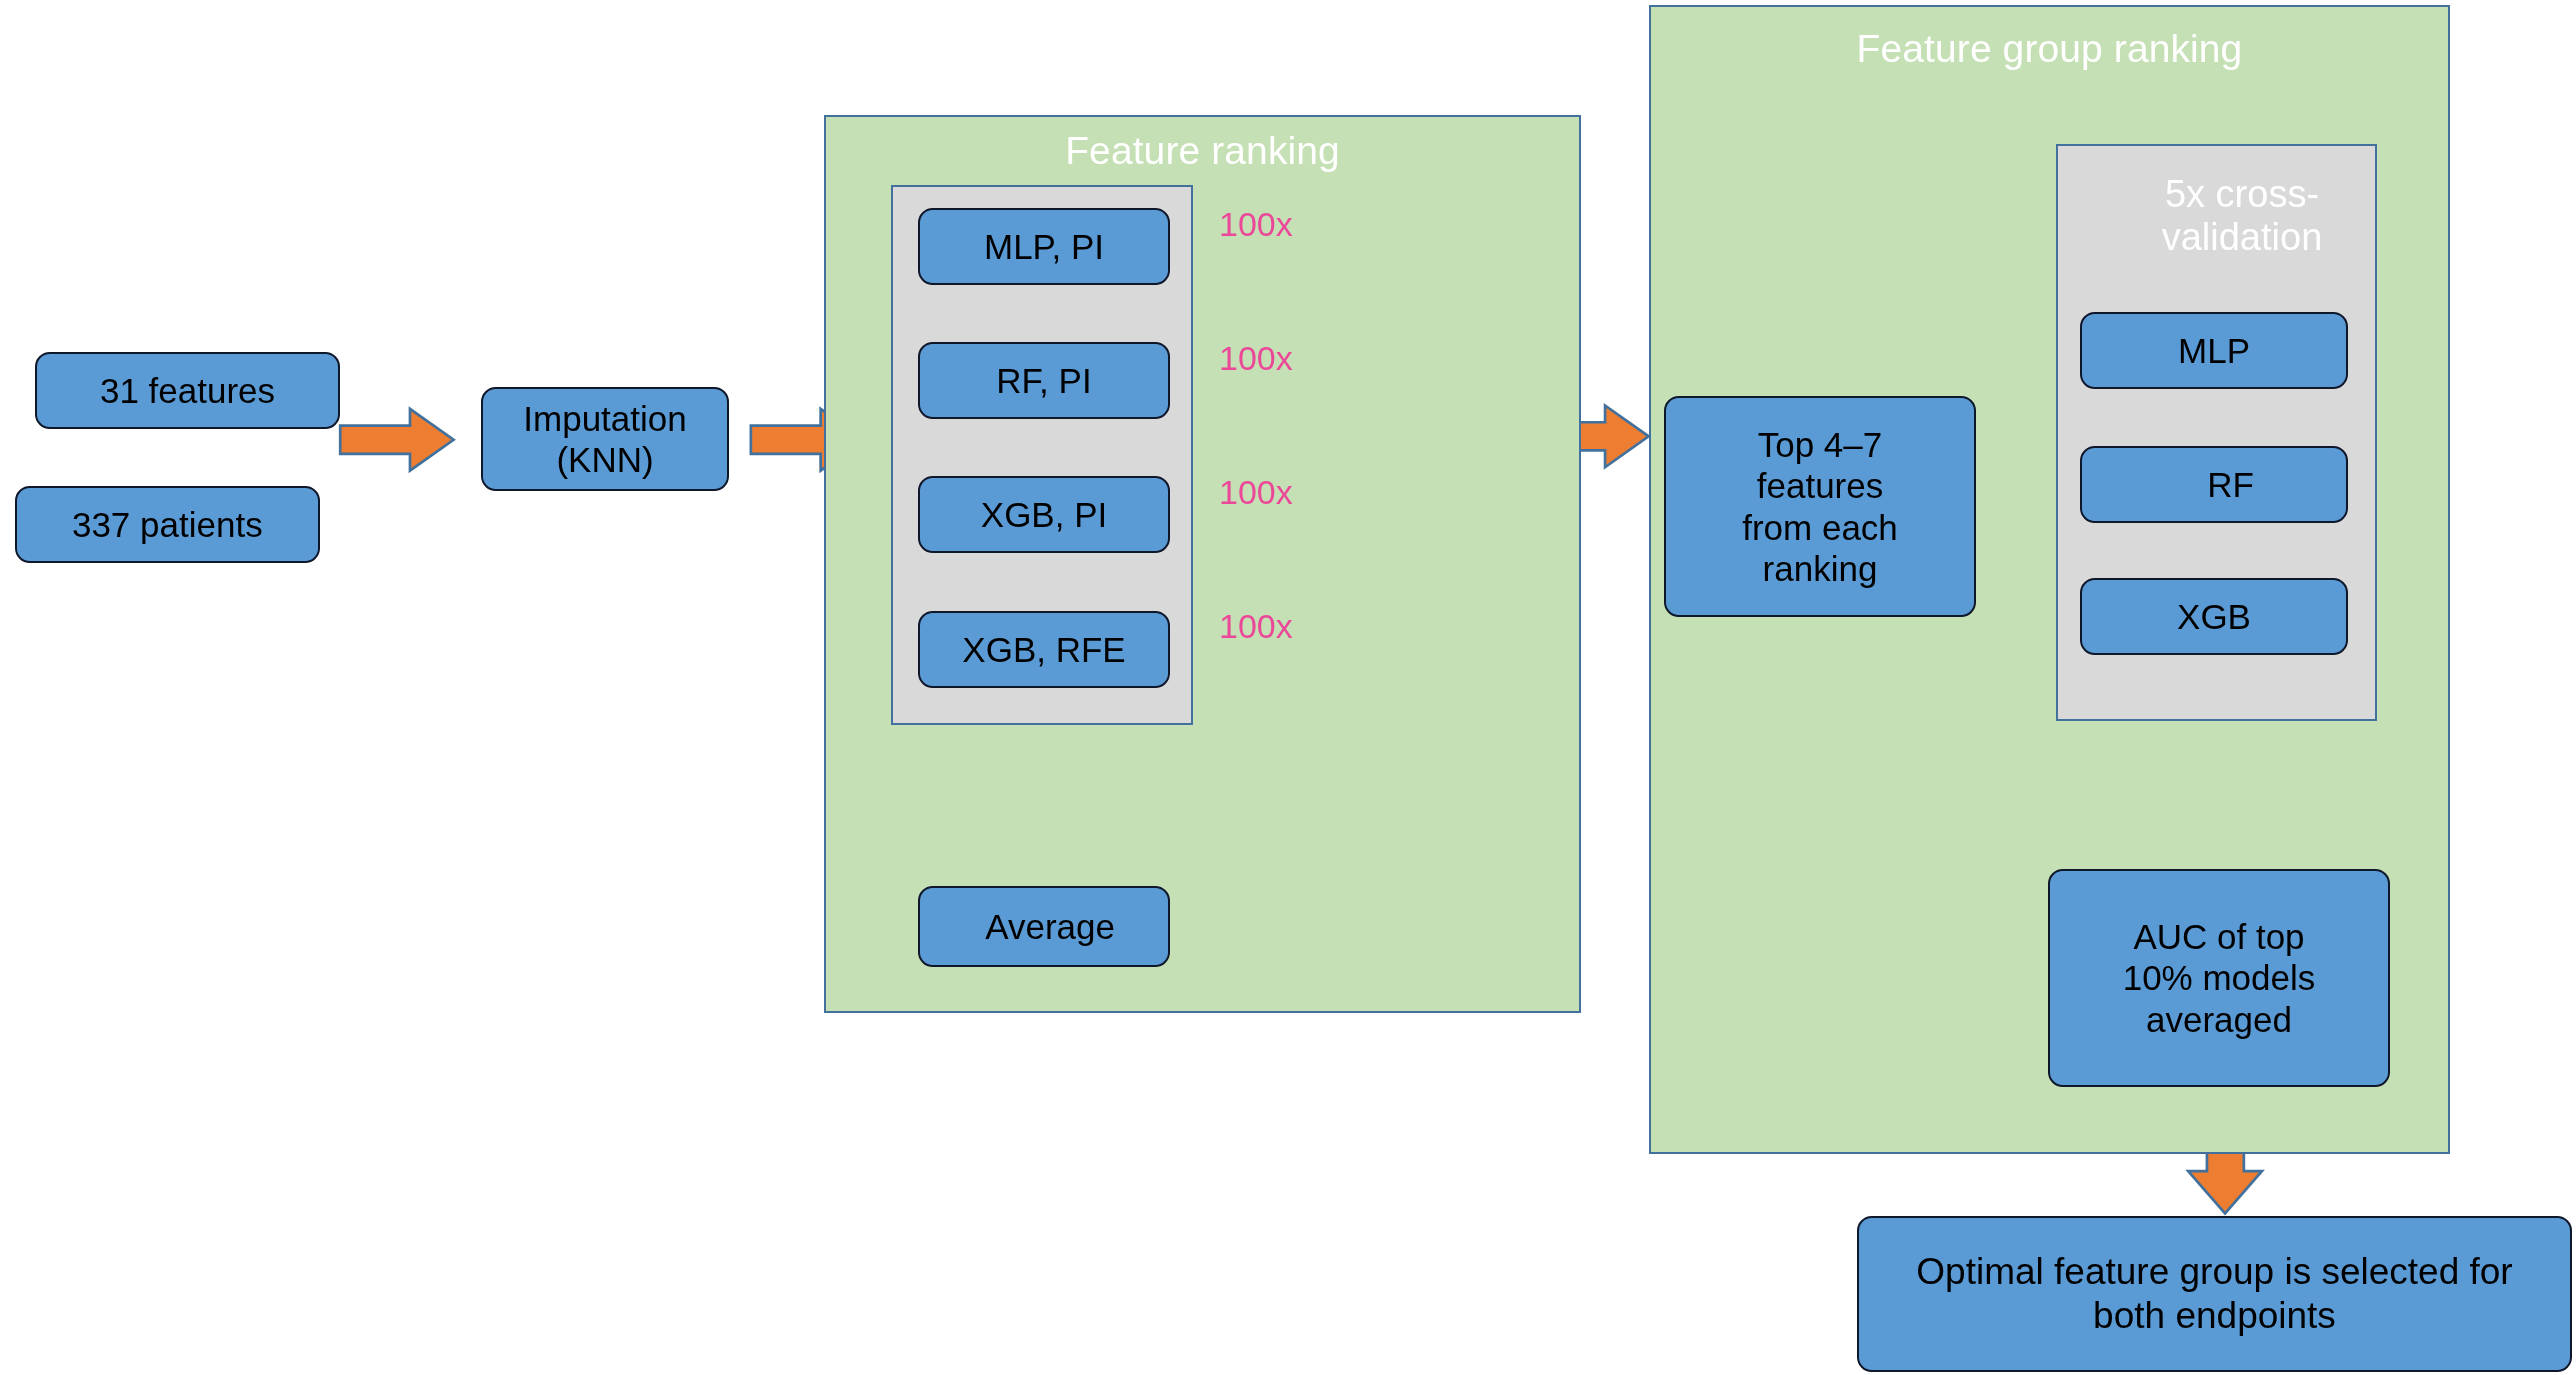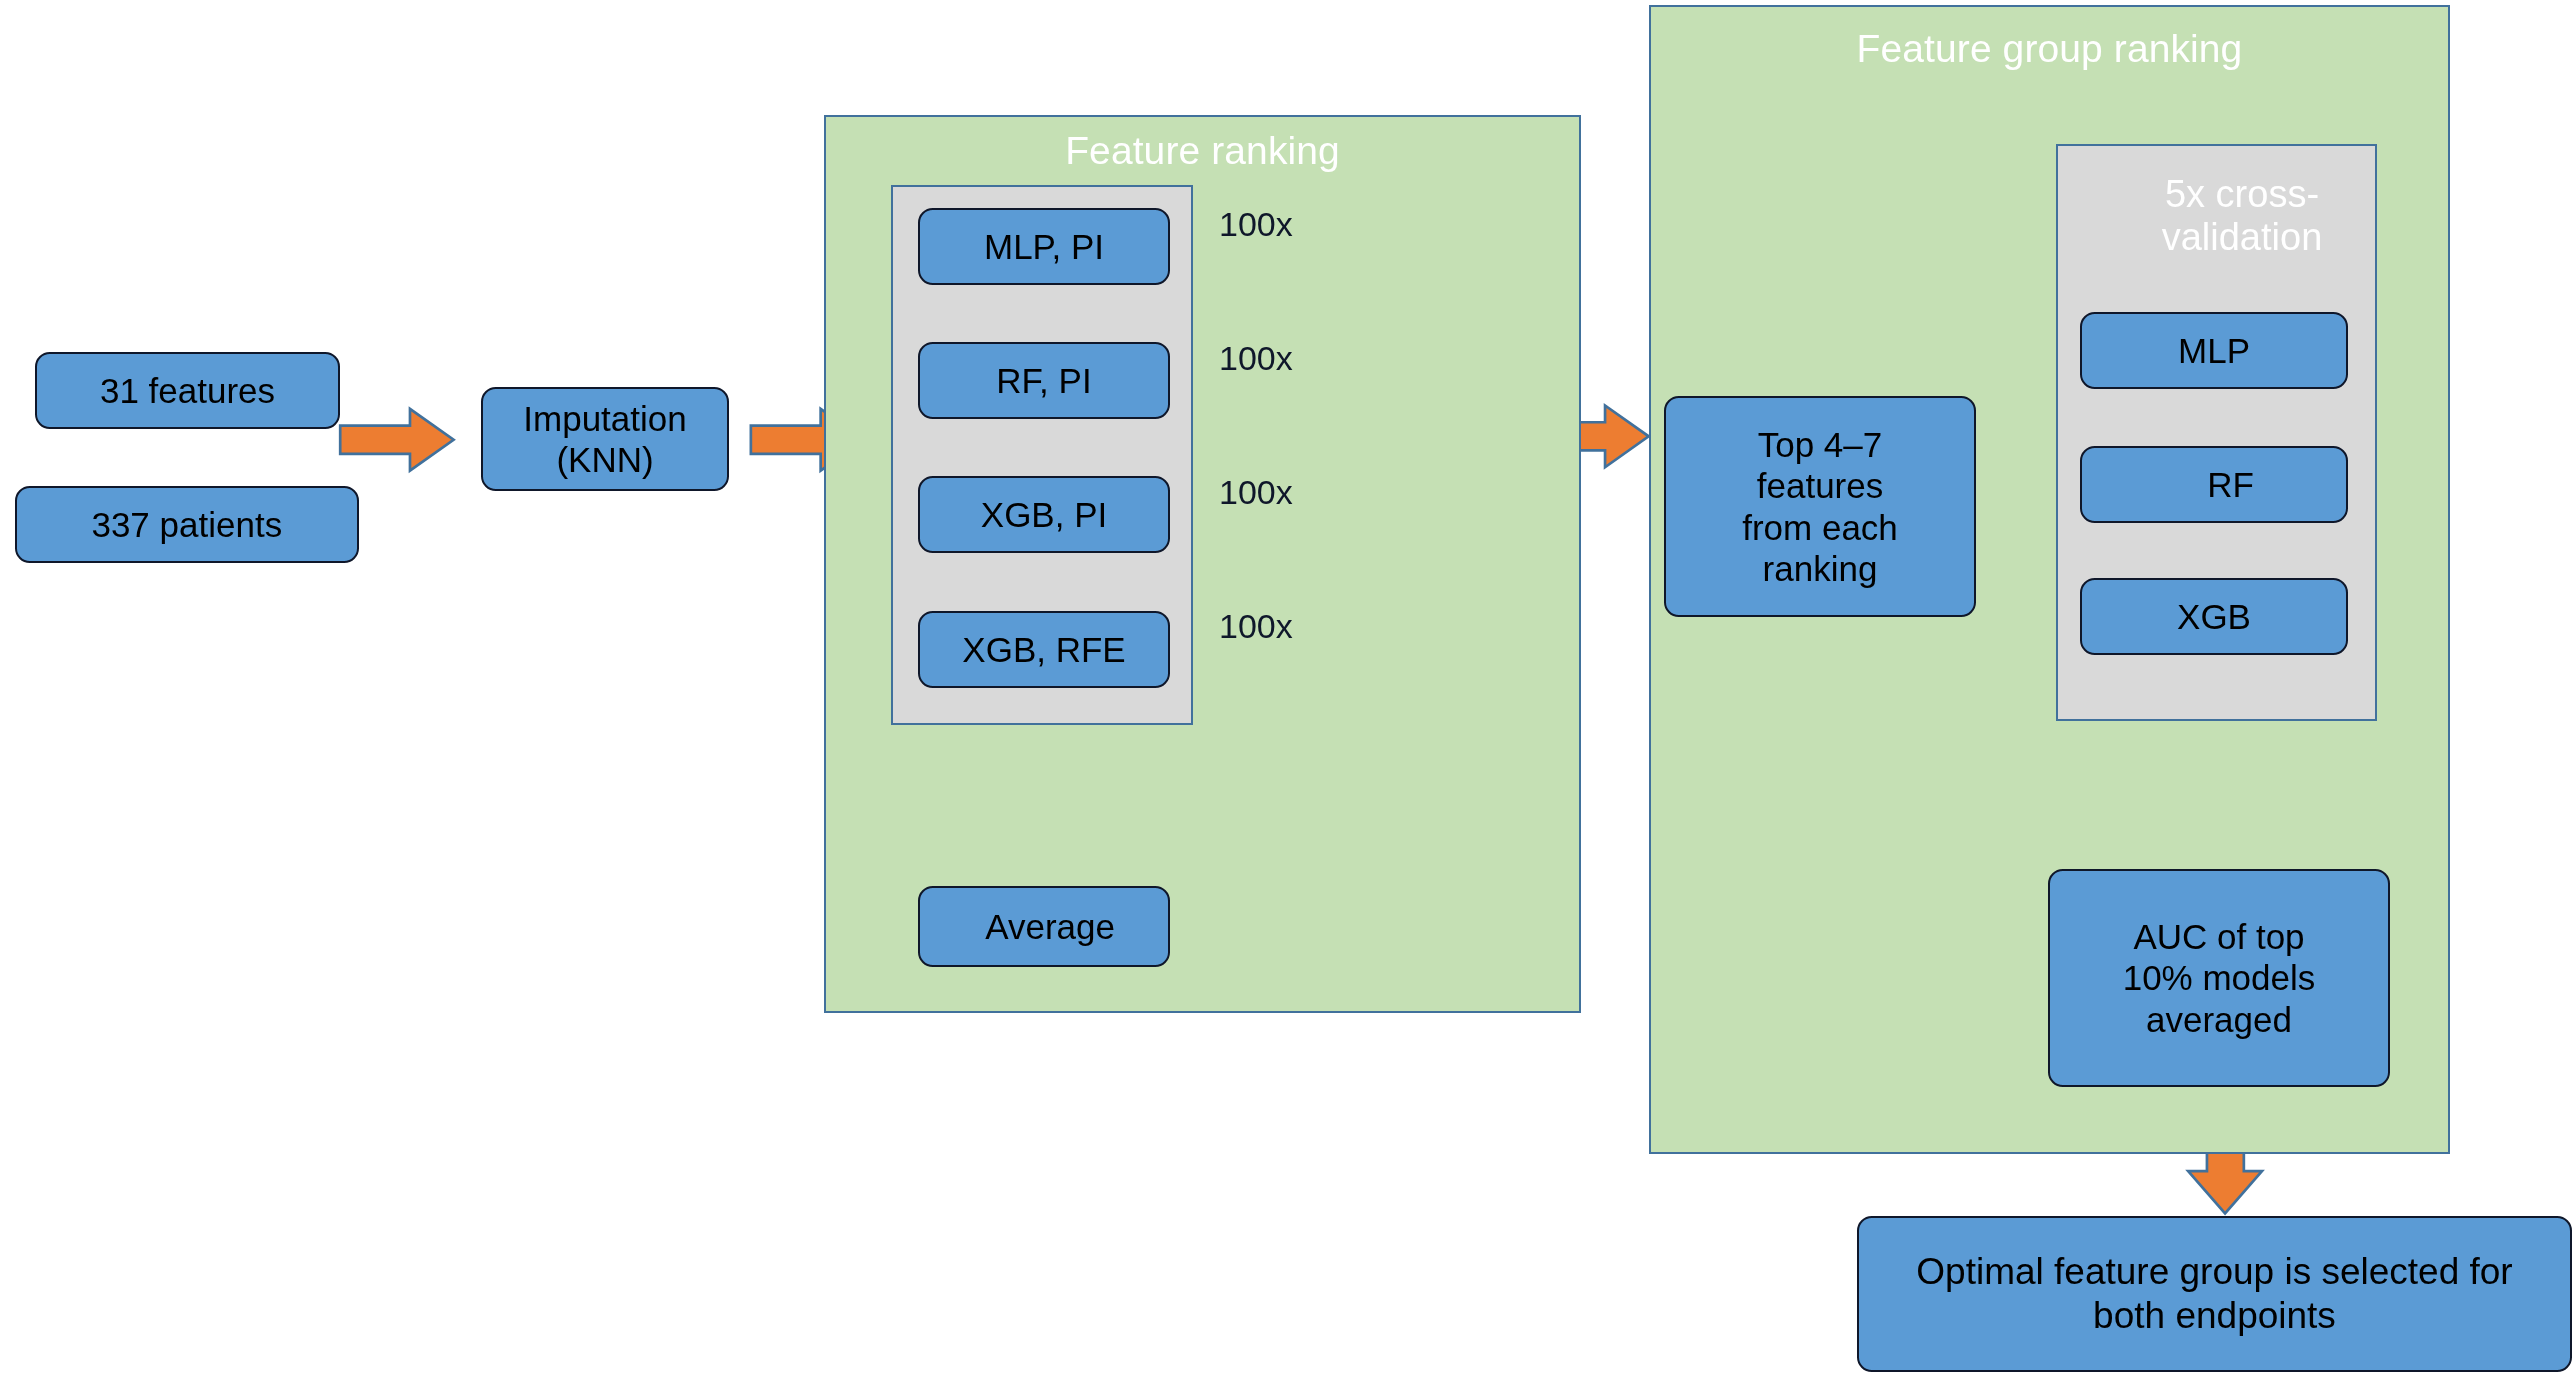--- a/index.html
+++ b/index.html
@@ -57,21 +57,21 @@
     text-align:center;
     color:#000000;
     font-size:35px;
     line-height:1.18;
     white-space:pre-line;
     padding:2.7px 6.7px;
   }
   .lbl-100x{
     position:absolute;
     font-size:34px;
-    color:#0f172a;
+    color:#ec4899;
     text-align:left;
     white-space:nowrap;
   }
   svg.overlay{
     position:absolute;
     left:0; top:0;
     width:2576px;
     height:1376px;
     pointer-events:none;
   }
@@ -136,21 +136,21 @@
       <path d="M3289,1095 L3344,1095 L3344,1200 L3371,1200 L3316,1262 L3261,1200 L3289,1200 Z" fill="#ED7D31" stroke="#41719C" stroke-width="4" stroke-linejoin="miter"></path>
     </g>
 
     <g>
       <path d="M3289,1620 L3344,1620 L3344,1745 L3371,1745 L3316,1808 L3261,1745 L3289,1745 Z" fill="#ED7D31" stroke="#41719C" stroke-width="4" stroke-linejoin="miter"></path>
     </g>
   </svg>
 
   <div class="bluebox" style="left:35px;top:352px;width:305px;height:77px;">31 features</div>
 
-  <div class="bluebox" style="left:14.8px;top:486px;width:344px;height:77px;">337 patients</div>
+  <div class="bluebox" style="left:14.8px;top:486px;width:305px;height:77px;">337 patients</div>
 
   <div class="bluebox" style="left:481px;top:387px;width:248px;height:104px;">Imputation
 (KNN)</div>
 
   <div class="panel" style="left:824px;top:115px;width:757px;height:898px;"></div>
 
   <div class="panel-title" style="left:824px;top:129px;width:757px;">Feature ranking</div>
 
   <div class="graybox" style="left:891px;top:185px;width:302px;height:540px;"></div>
 

